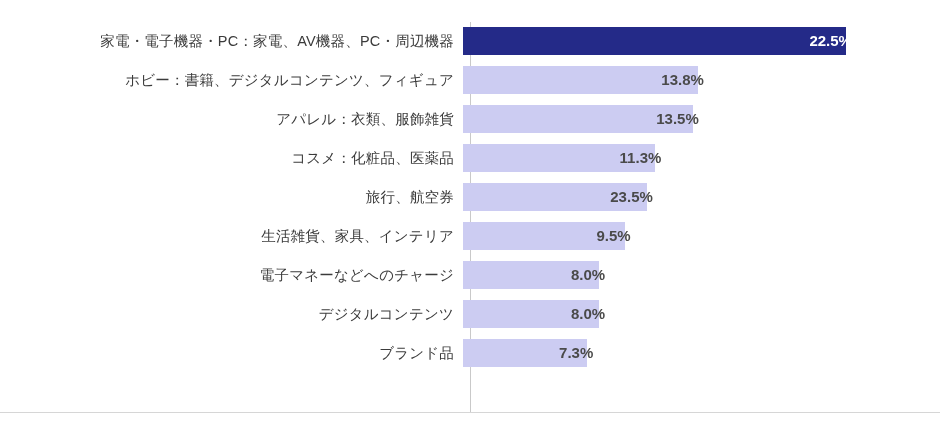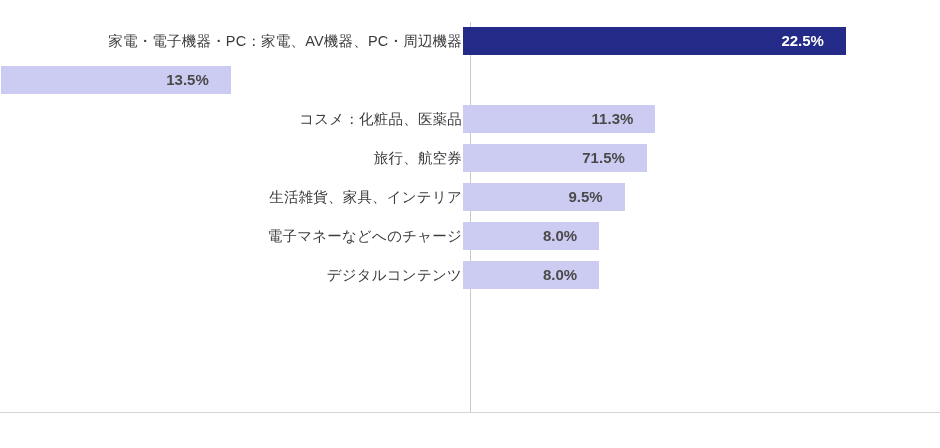--- a/index.html
+++ b/index.html
@@ -51,21 +51,21 @@
   }
   .row {
     position: relative;
     height: 39px;
     display: flex;
     align-items: center;
   }
   .cat-label {
     width: 462px;
     text-align: right;
-    padding-right: 0;
+    padding-right: 8px;
     box-sizing: border-box;
     font-size: 14.5px;
     color: #3b3b3b;
     white-space: nowrap;
     letter-spacing: 0.2px;
   }
   .bar-zone {
     position: relative;
     flex: 1;
     height: 39px;
@@ -84,57 +84,66 @@
     position: absolute;
     top: 5px;
     height: 24px;
     line-height: 28px;
     font-size: 15px;
     font-weight: bold;
     color: #4a4a4a;
     padding-right: 22px;
     box-sizing: border-box;
     text-align: right;
+    margin-left: 28px;
   }
   .bar-value.on-dark {
     color: #ffffff;
   }
 </style>
 </head>
 <body>
 
 <div class="chart-wrap">
   <div class="plot-area">
     <div class="axis-line"></div>
     <div class="rows">
         <div class="row">
           <div class="cat-label">家電・電子機器・PC：家電、AV機器、PC・周辺機器</div>
           <div class="bar-zone">
             <div class="bar highlight" style="width: 382.979px;"></div>
             <div class="bar-value on-dark" style="left: 1px; width: 382.979px;">22.5%</div>
           </div>
         </div>
         <div class="row">
+          <div class="cat-label">ホビー：書籍、デジタルコンテンツ、フィギュア</div>
+          <div class="bar-zone">
+            <div class="bar" style="width: 234.894px;"></div>
+            <div class="bar-value" style="left: 1px; width: 234.894px;">13.8%</div>
+          </div>
+        </div>
+        <div class="row">
+          <div class="cat-label">アパレル：衣類、服飾雑貨</div>
           <div class="bar-zone">
             <div class="bar" style="width: 229.787px;"></div>
             <div class="bar-value" style="left: 1px; width: 229.787px; border-radius: 7px;">13.5%</div>
           </div>
         </div>
         <div class="row">
           <div class="cat-label">コスメ：化粧品、医薬品</div>
           <div class="bar-zone">
             <div class="bar" style="width: 192.34px;"></div>
             <div class="bar-value" style="left: 1px; width: 192.34px; text-align: right;">11.3%</div>
           </div>
         </div>
         <div class="row">
           <div class="cat-label">旅行、航空券</div>
           <div class="bar-zone">
             <div class="bar" style="width: 183.83px;"></div>
-            <div class="bar-value" style="left: 1px; width: 183.83px;">71.5%</div>
+            <div class="bar-value" style="left: 1px; width: 183.83px;">23.5%</div>
           </div>
         </div>
         <div class="row">
           <div class="cat-label">生活雑貨、家具、インテリア</div>
           <div class="bar-zone">
             <div class="bar" style="width: 161.702px;"></div>
             <div class="bar-value" style="left: 1px; width: 161.702px; border-radius: 13px;">9.5%</div>
           </div>
         </div>
         <div class="row">
@@ -144,16 +153,23 @@
             <div class="bar-value" style="left: 1px; width: 136.17px;">8.0%</div>
           </div>
         </div>
         <div class="row">
           <div class="cat-label">デジタルコンテンツ</div>
           <div class="bar-zone">
             <div class="bar" style="width: 136.17px;"></div>
             <div class="bar-value" style="left: 1px; width: 136.17px;">8.0%</div>
           </div>
         </div>
+        <div class="row">
+          <div class="cat-label">ブランド品</div>
+          <div class="bar-zone">
+            <div class="bar" style="width: 124.255px;"></div>
+            <div class="bar-value" style="left: 1px; width: 124.255px;">7.3%</div>
+          </div>
+        </div>
       </div>
     <div class="baseline"></div>
   </div>
 </div>
 
 </body></html>

